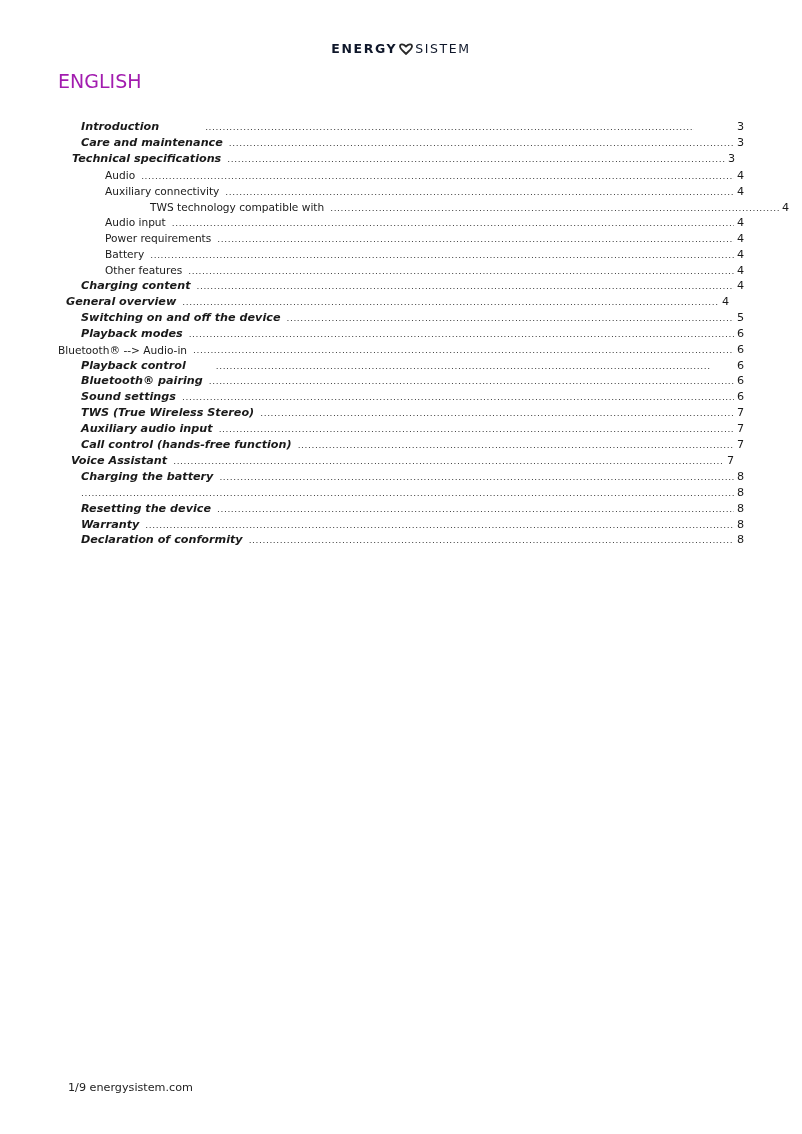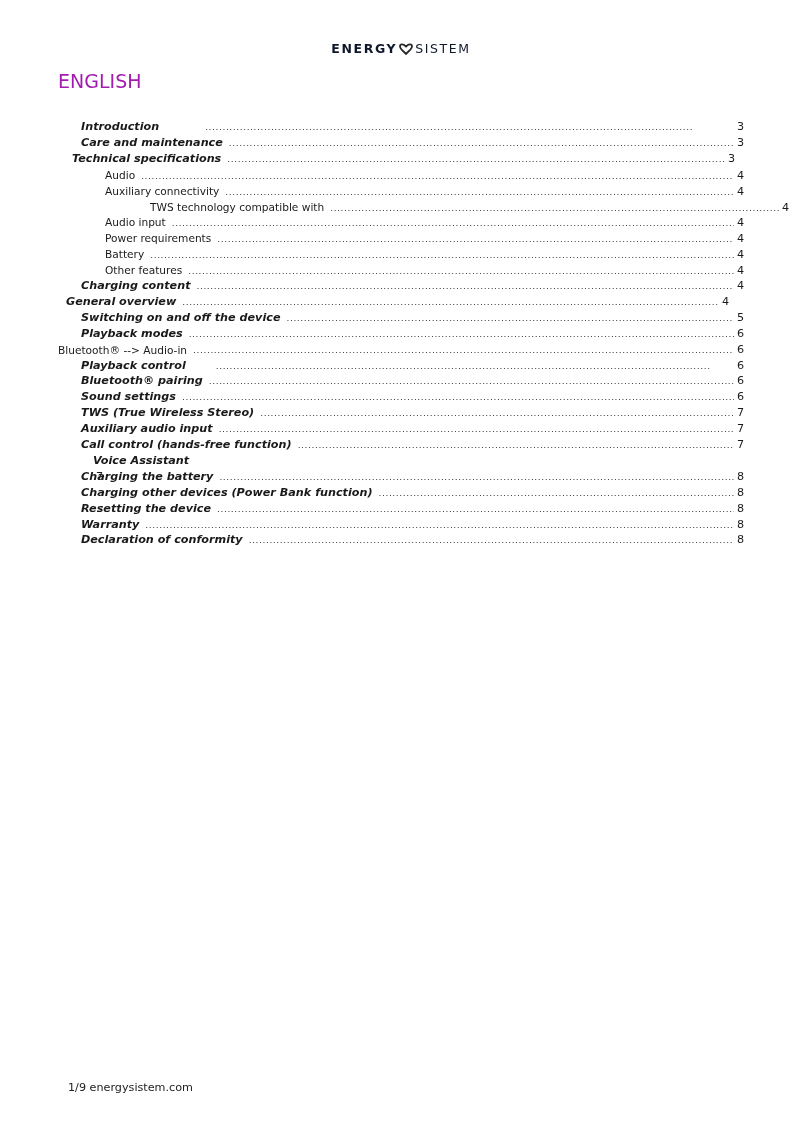--- a/index.html
+++ b/index.html
@@ -129,32 +129,31 @@
     <div class="row l1" style="top: 302.1px; left: 81px; width: 663px;">
       <span class="t">Auxiliary audio input</span>
       <span class="dots"></span>
       <span class="p">7</span>
     </div>
     <div class="row l1" style="top: 318px; left: 81px; width: 663px;">
       <span class="t">Call control (hands-free function)</span>
       <span class="dots"></span>
       <span class="p">7</span>
     </div>
-    <div class="row l1" style="top: 333.9px; left: 93px; width: 663px; flex-direction: column;">
+    <div class="row l1" style="top: 333.9px; left: 71px; width: 663px;">
       <span class="t">Voice Assistant</span>
       <span class="dots"></span>
       <span class="p">7</span>
     </div>
     <div class="row l1" style="top: 349.8px; left: 81px; width: 663px;">
       <span class="t">Charging the battery</span>
       <span class="dots"></span>
       <span class="p">8</span>
     </div>
     <div class="row l1" style="top: 365.7px; left: 81px; width: 663px;">
-      <span class="t">Charging other devices (Power Bank function)</span>
       <span class="dots"></span>
       <span class="p">8</span>
     </div>
     <div class="row l1" style="top: 381.6px; left: 81px; width: 663px;">
       <span class="t">Resetting the device</span>
       <span class="dots"></span>
       <span class="p">8</span>
     </div>
     <div class="row l1" style="top: 397.5px; left: 81px; width: 663px;">
       <span class="t">Warranty</span>

